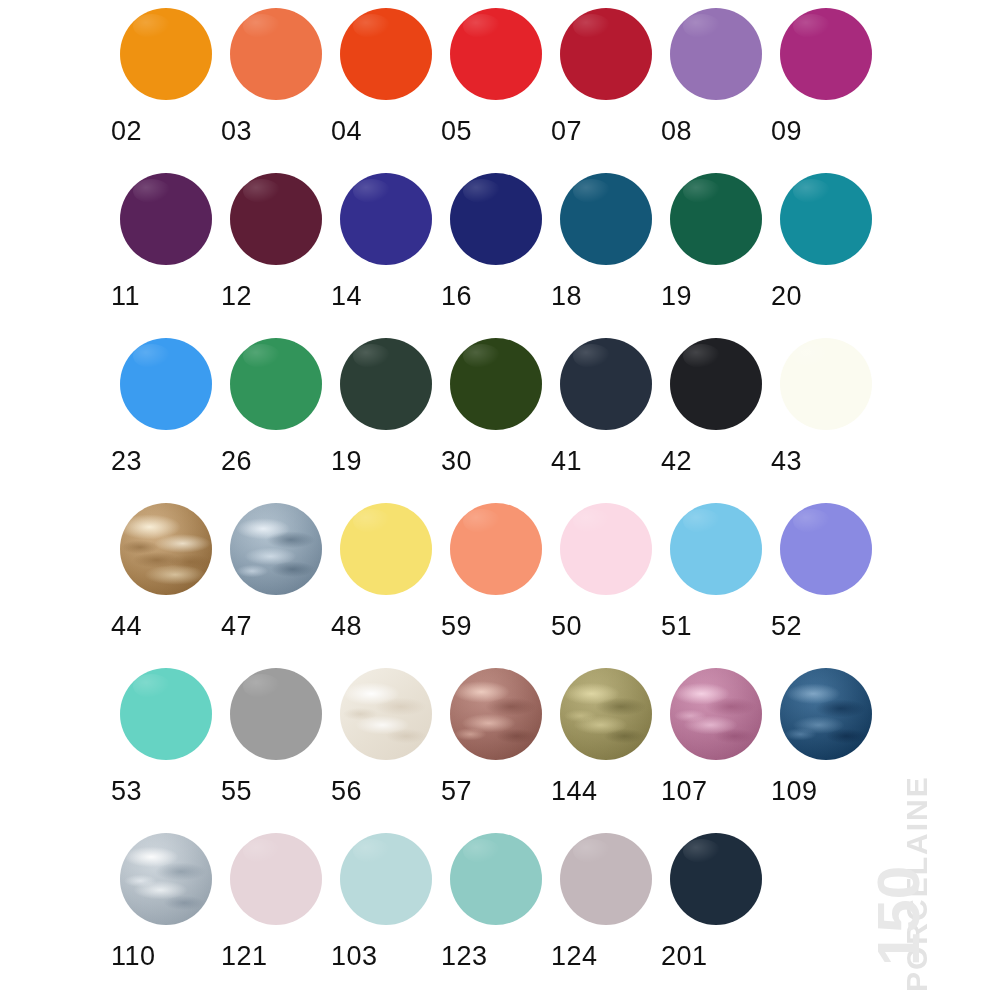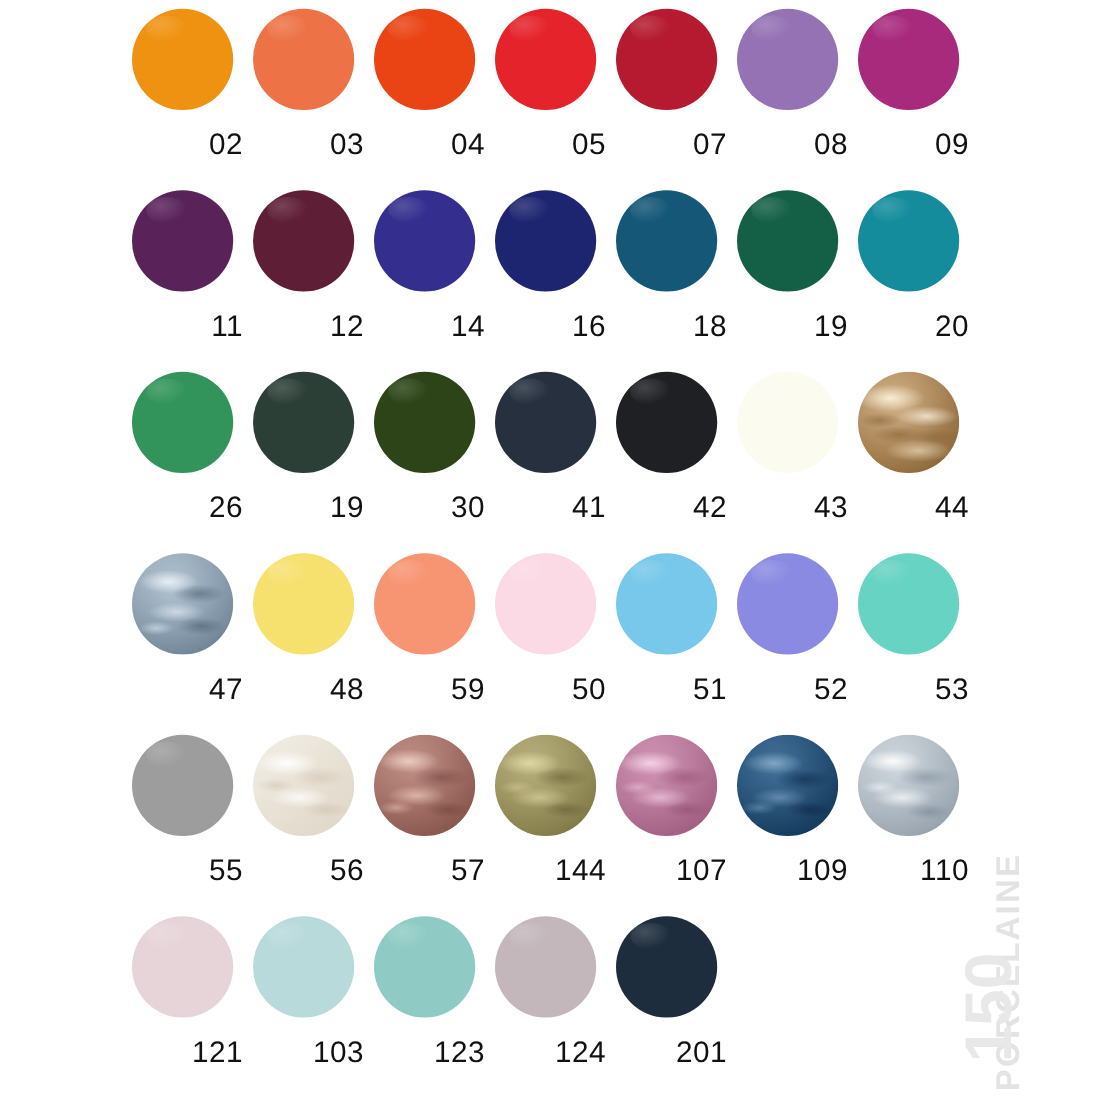--- a/index.html
+++ b/index.html
@@ -43,21 +43,21 @@
     background-color: #cccccc;
     background-repeat: no-repeat;
     background-size: 100% 100%;
   }
 
   .swatch-label {
     position: absolute;
     left: 0;
     right: 0;
     top: 110px;
-    text-align: right;
+    text-align: left;
     font-size: 27px;
     line-height: 30px;
     font-weight: 400;
     color: #111111;
     letter-spacing: 0.5px;
     font-family: "Liberation Sans", sans-serif;
   }
 
   
   .tex-gold {
@@ -241,20 +241,24 @@
     </div>
     <div class="swatch-cell">
       <div class="swatch-disc gloss" style="background-color: rgb(20, 96, 70);"></div>
       <div class="swatch-label">19</div>
     </div>
     <div class="swatch-cell">
       <div class="swatch-disc gloss" style="background-color: rgb(20, 140, 156);"></div>
       <div class="swatch-label">20</div>
     </div>
     <div class="swatch-cell">
+      <div class="swatch-disc gloss" style="background-color: rgb(59, 156, 240);"></div>
+      <div class="swatch-label">23</div>
+    </div>
+    <div class="swatch-cell">
       <div class="swatch-disc gloss" style="background-color: rgb(50, 148, 90);"></div>
       <div class="swatch-label">26</div>
     </div>
     <div class="swatch-cell">
       <div class="swatch-disc gloss" style="background-color: rgb(44, 63, 54);"></div>
       <div class="swatch-label">19</div>
     </div>
     <div class="swatch-cell">
       <div class="swatch-disc gloss" style="background-color: rgb(44, 68, 24);"></div>
       <div class="swatch-label">30</div>

